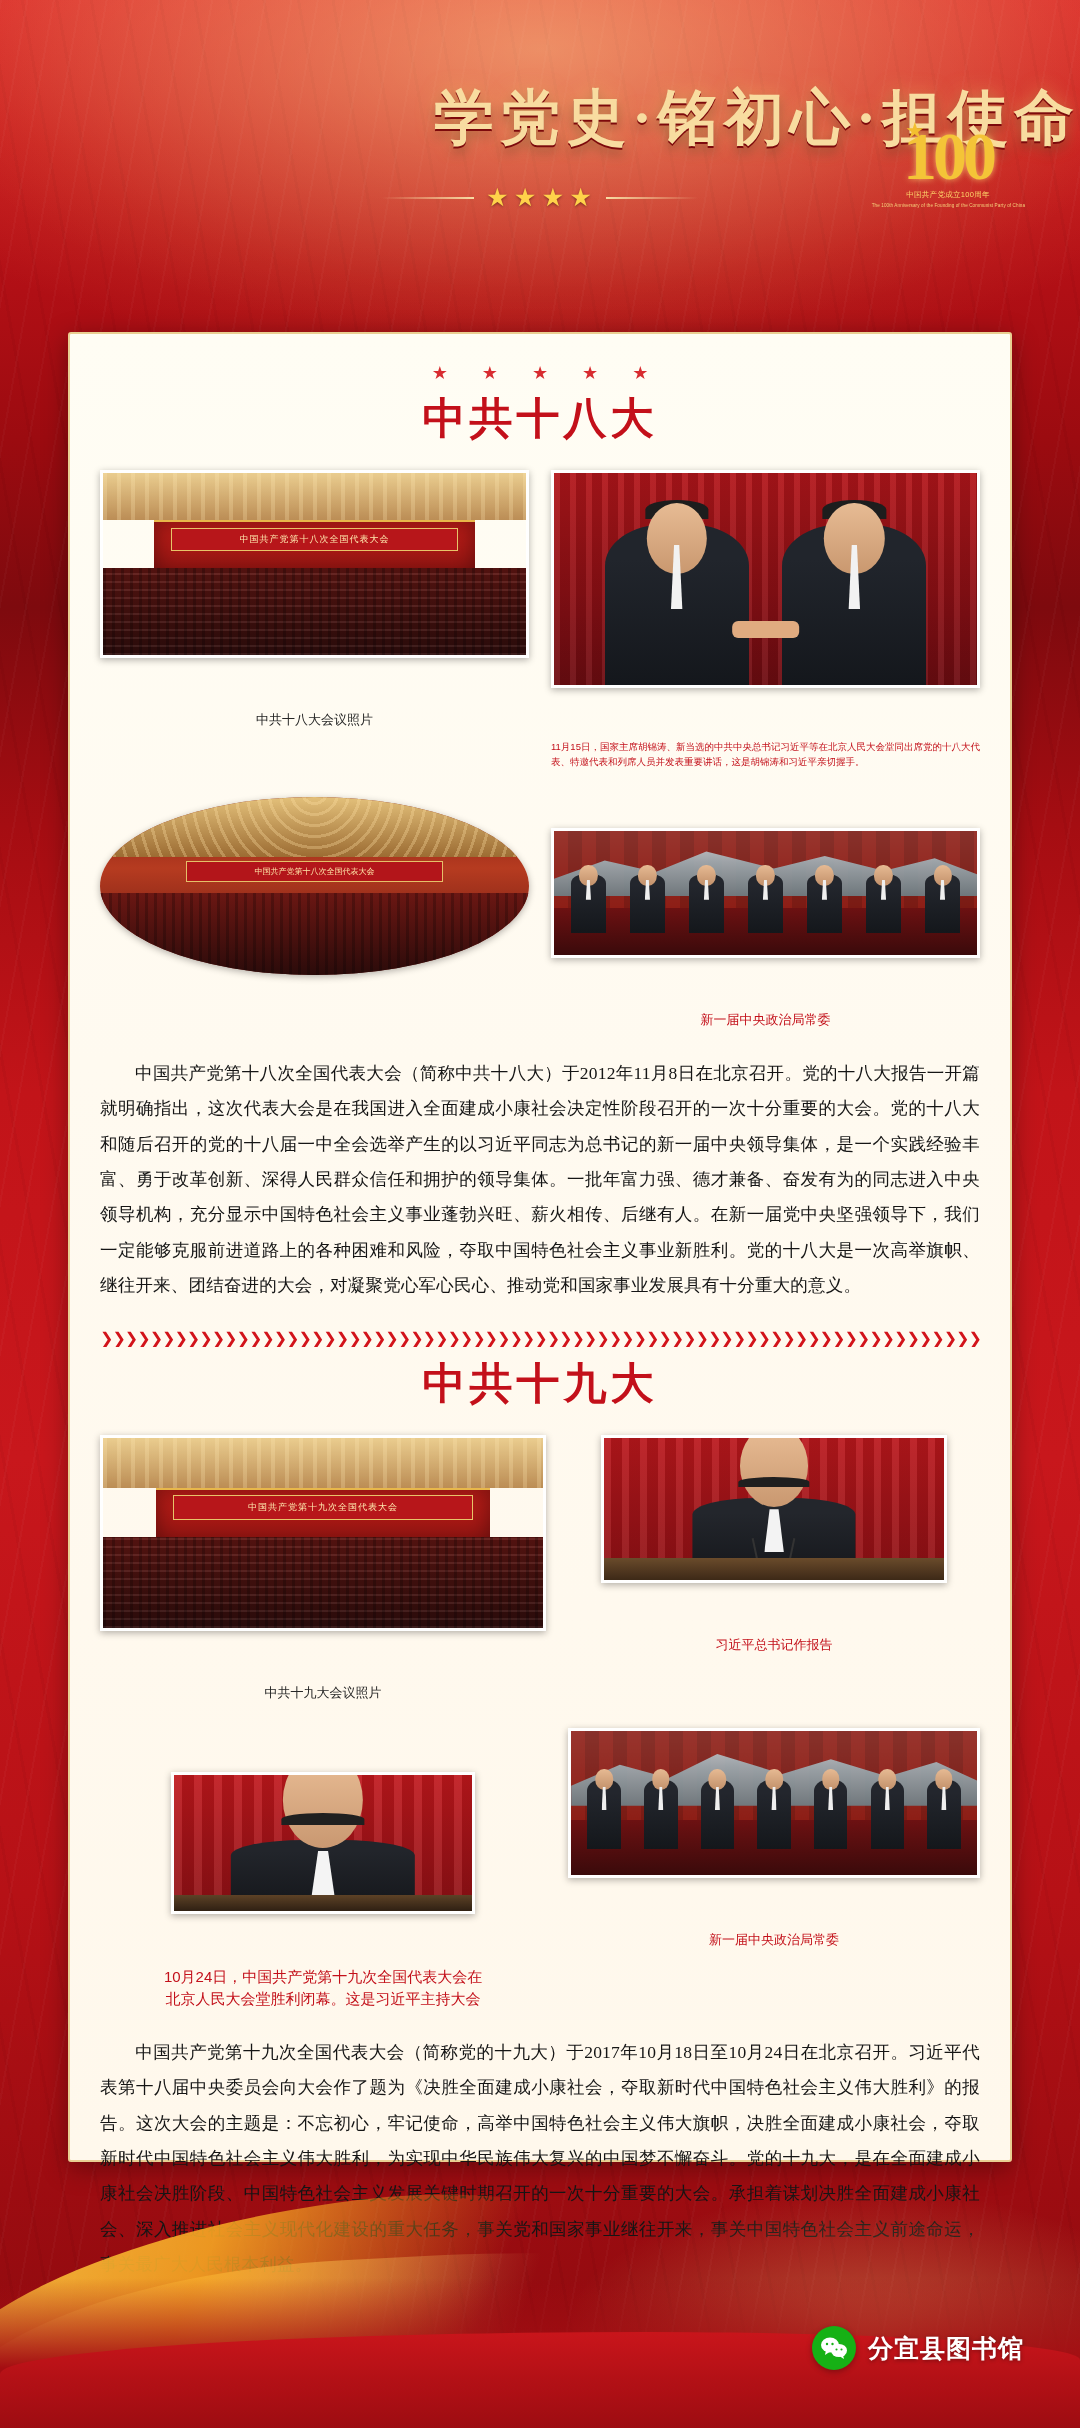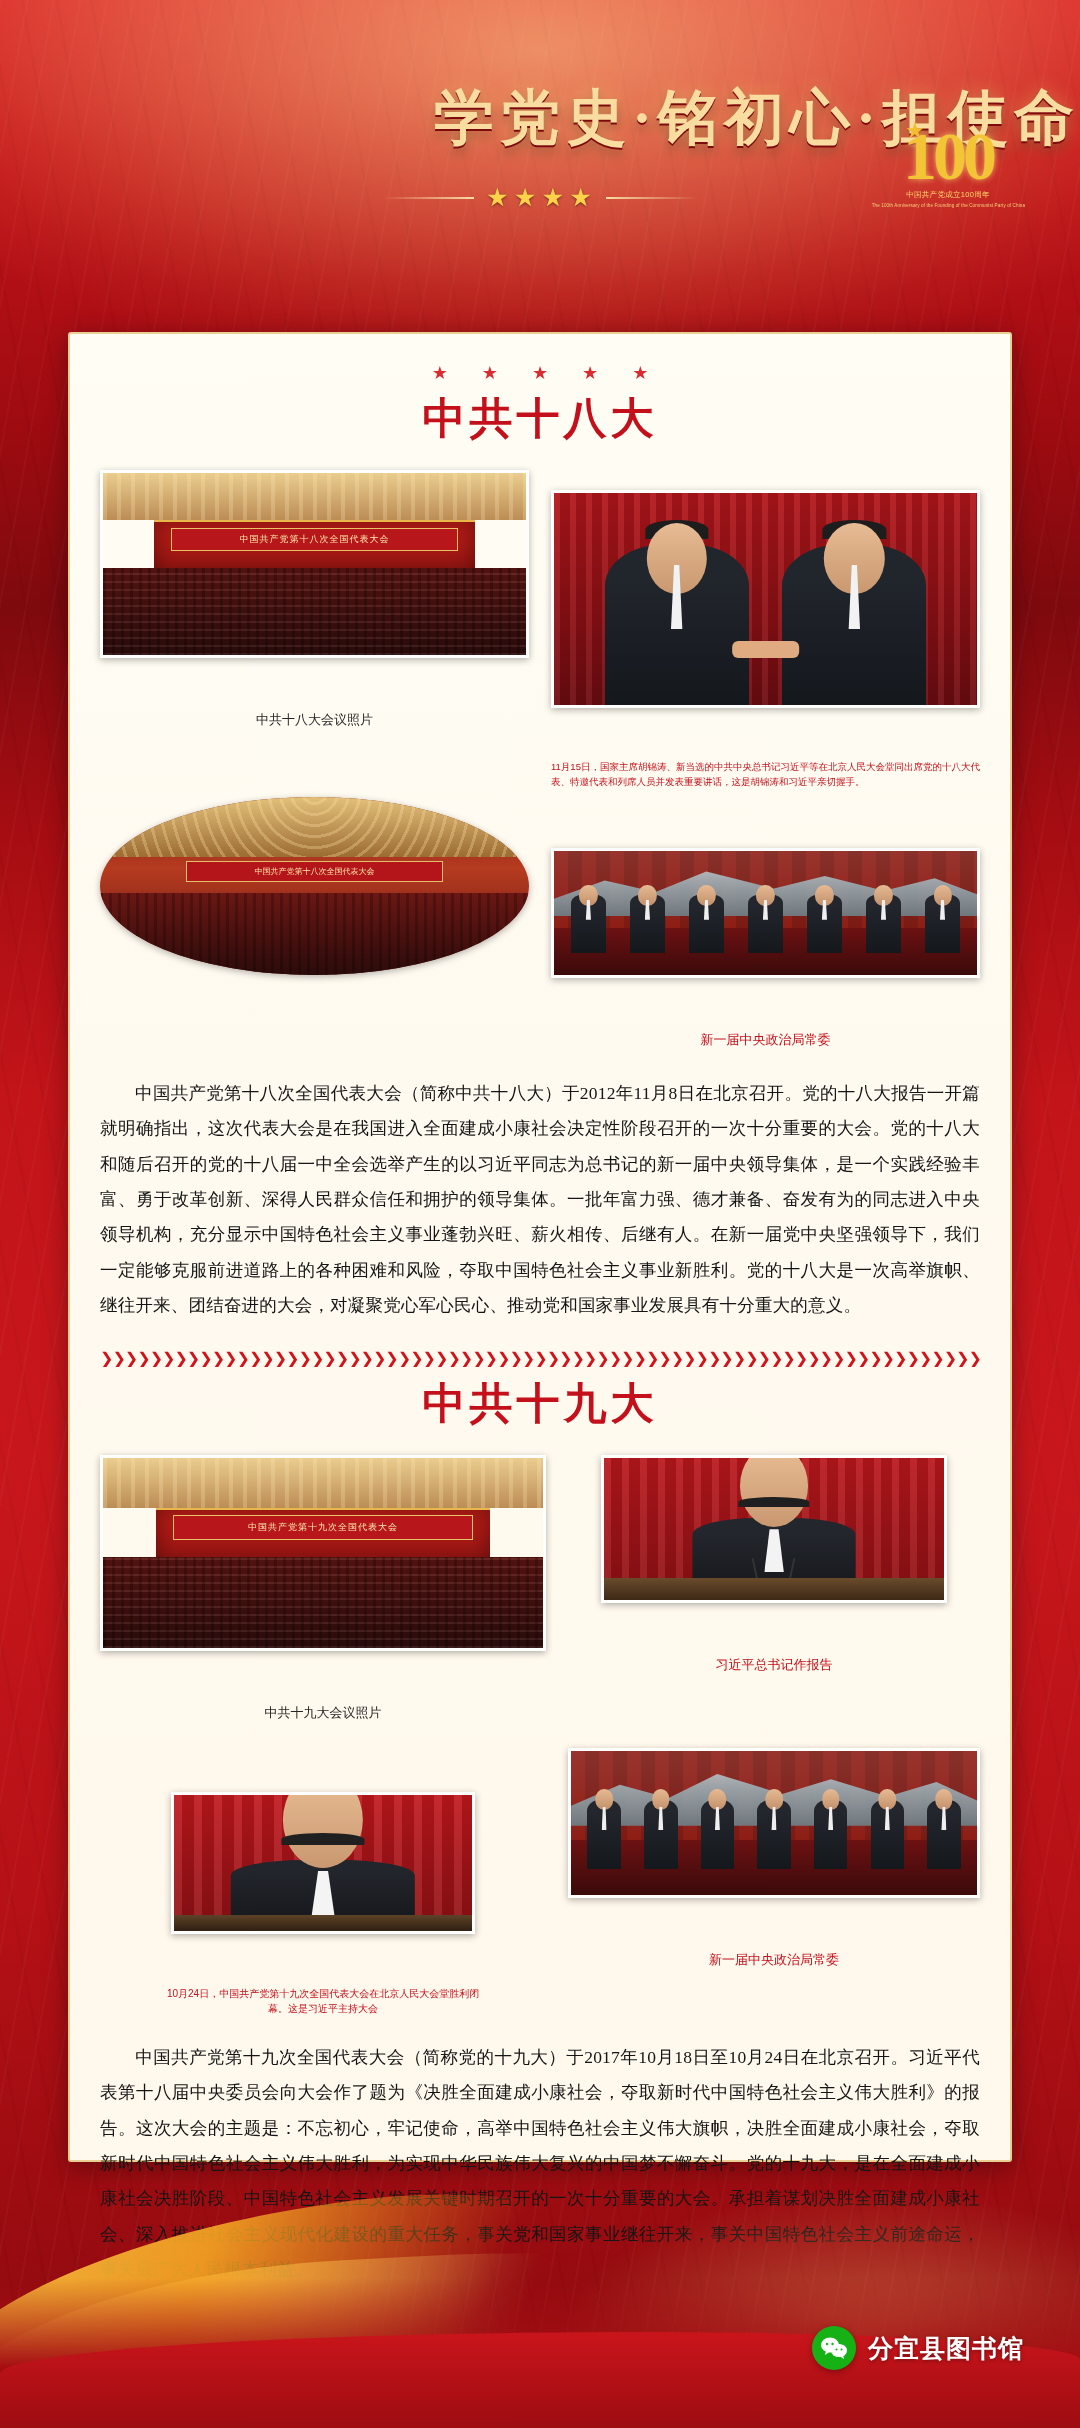--- a/index.html
+++ b/index.html
@@ -139,21 +139,21 @@
     font-size:13px;
     color:#262626;
     margin-top:7px;
     text-align:center;
     line-height:1.5;
   }
   .caption.red { color:#c3101a; font-weight:normal; }
   .caption.tiny {
     font-size:9.5px; color:#c3101a; line-height:1.55; text-align:left;
   }
-  .caption.tiny-c { font-size:10px; color:#c3101a; line-height:1.5; text-align:center; }
+  .caption.tiny-c { font-size:15px; color:#c3101a; line-height:1.5; text-align:center; }
 
   
   .hall {
     background:
       radial-gradient(ellipse 60% 40% at 50% 18%, rgba(255,235,180,.55), rgba(255,200,120,0) 70%),
       linear-gradient(180deg,#7d1d18 0%, #9e2a1f 16%, #b7built 0%),
       linear-gradient(180deg,#6d1812 0%,#a32a1e 20%,#c2401f 38%,#7a2a22 58%,#3a1a18 100%);
   }
   .hall .stage {
     position:absolute; left:12%; right:12%; top:26%; height:30%;
@@ -471,21 +471,21 @@
         </div>
         <div class="caption">中共十八大会议照片</div>
 
         <div class="photo oval" style="height:178px; margin-top:22px; border-width:0;">
           <div class="ceiling"></div>
           <div class="banner">中国共产党第十八次全国代表大会</div>
           <div class="seats"></div>
         </div>
       </div>
 
-      <div class="col" style="width:50%;margin-top:20px;">
+      <div class="col" style="width:50%;">
         <div class="photo twomen" style="height:218px;">
           <div class="drape"></div>
           <div class="p1">
             <div class="hair"></div>
             <div class="head"></div>
             <div class="shirt"></div>
           </div>
           <div class="p2">
             <div class="hair"></div>
             <div class="head"></div>

